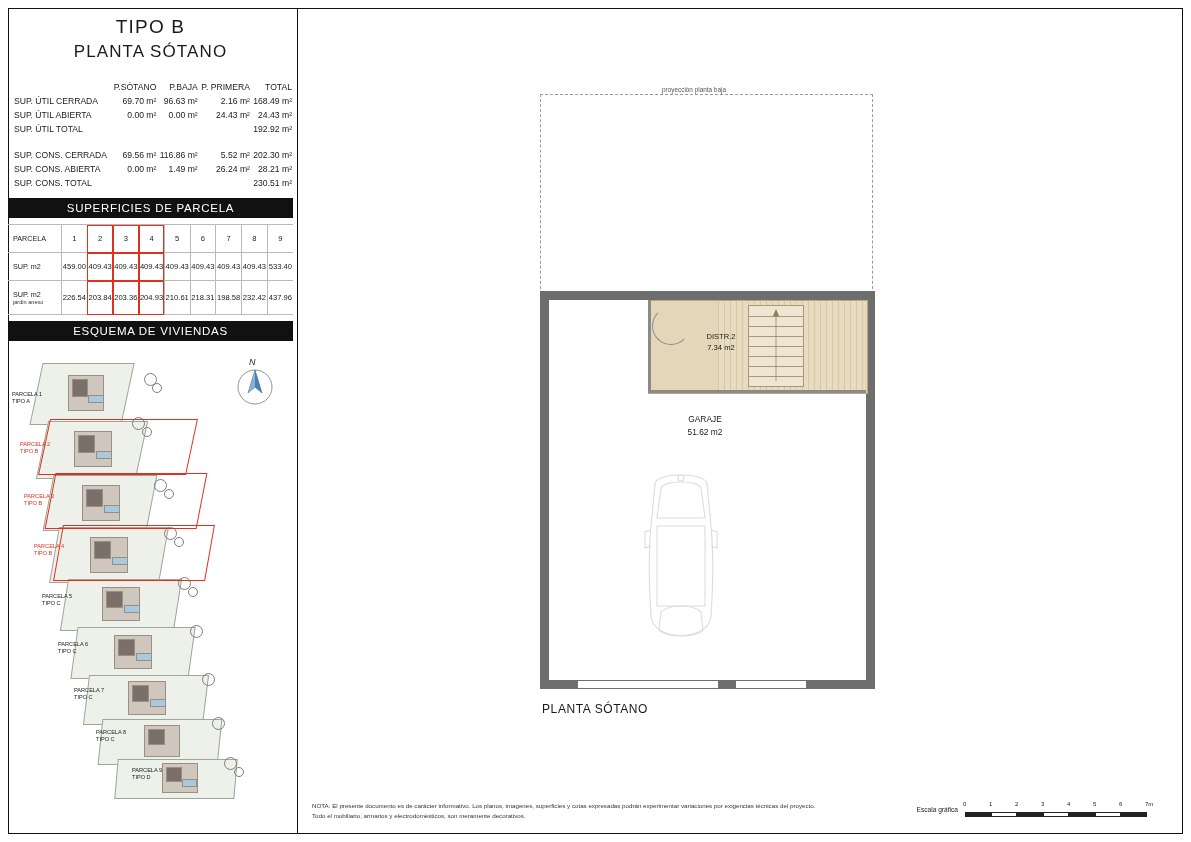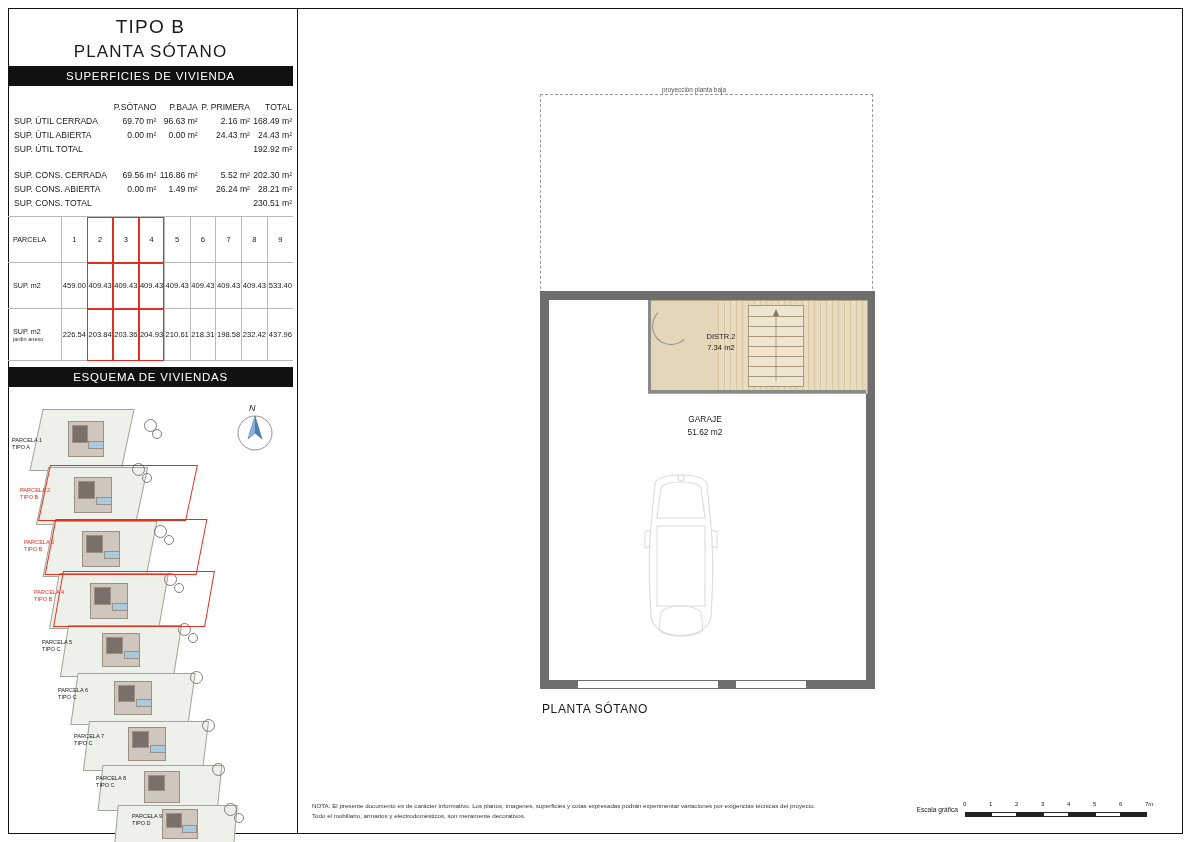--- a/index.html
+++ b/index.html
@@ -24,21 +24,21 @@
   table.sup td{padding:2px 1px;white-space:nowrap;}
   table.sup td.lbl{text-align:left;padding-left:6px;}
   table.sup td.num{text-align:right;}
   table.sup th{font-size:8.6px;font-weight:normal;padding:2px 1px;text-align:right;}
   table.sup th.first{text-align:left;}
   .bold{font-weight:bold;}
   .spacer-row td{height:8px;padding:0;}
 
   
   table.parcela{width:100%;border-collapse:collapse;font-size:7.6px;margin-top:6px;table-layout:fixed;}
-  table.parcela td{border:0.6px solid #b9b9b9;text-align:center;padding:18px 0;}
+  table.parcela td{border:0.6px solid #b9b9b9;text-align:center;padding:9px 0;}
   table.parcela td.rowlabel{text-align:left;padding-left:5px;font-size:7.2px;width:48px;border-left:none;}
   table.parcela tr td:first-child{border-left:none;}
   table.parcela tr td:last-child{border-right:none;}
   .hl{outline:1.3px solid #e03020;outline-offset:-1px;position:relative;}
   .sub{font-size:5.6px;display:block;line-height:1.1;color:#333;}
 
   
   .esquema{position:relative;margin-top:0;height:440px;}
   .compass{position:absolute;right:14px;top:18px;width:48px;height:58px;}
   .compass .n{position:absolute;left:18px;top:-2px;font-size:9px;font-style:italic;}
@@ -88,21 +88,20 @@
   <div class="divider-v"></div>
 
   <div class="left">
 
 
     <div class="title-block">
       <div class="t1">TIPO B</div>
       <div class="t2">PLANTA SÓTANO</div>
     </div>
 
-    <div class="band">SUPERFICIES DE VIVIENDA</div>
 
     <table class="sup">
       <tbody>
           <tr>
         <th class="first"></th>
         <th>P.SÓTANO</th>
         <th>P.BAJA</th>
         <th class="bold">P. PRIMERA</th>
         <th>TOTAL</th>
       </tr>
@@ -147,20 +146,21 @@
       <tr>
         <td class="lbl">SUP. CONS.  TOTAL</td>
         <td class="num"></td>
         <td class="num"></td>
         <td class="num"></td>
         <td class="num">230.51 m²</td>
       </tr>
     </tbody>
       </table>
 
+    <div class="band" style="margin-top:8px">SUPERFICIES DE PARCELA</div>
 
     <table class="parcela">
       <tbody>
           <tr>
         <td class="rowlabel">PARCELA</td>
         <td>1</td>
         <td class="hl">2</td>
         <td class="hl">3</td>
         <td class="hl">4</td>
         <td>5</td>

